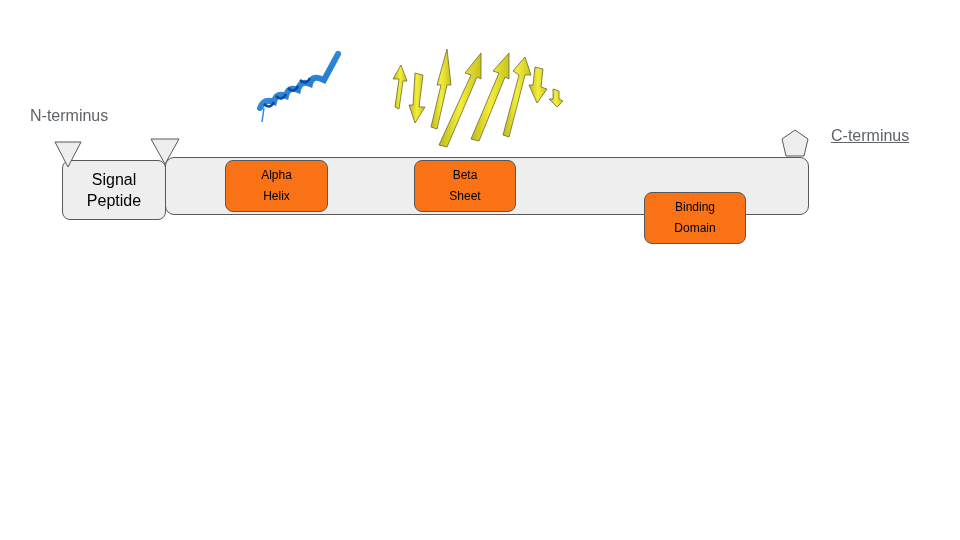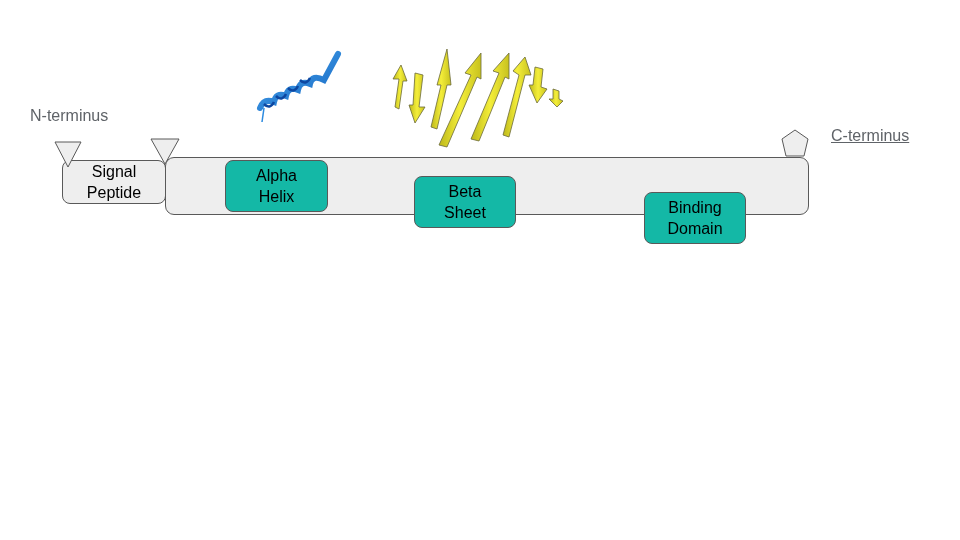--- a/index.html
+++ b/index.html
@@ -1,45 +1,45 @@
 <!DOCTYPE html>
 <html><head>
   <meta charset="utf-8">
   <style>
     html, body { margin:0; padding:0; }
     body { width:960px; height:540px; background:#ffffff; position:relative; overflow:hidden;
            font-family:"Liberation Sans", sans-serif; }
     .abs { position:absolute; }
     .label { color:#5f6368; font-size:16px; }
     .box { position:absolute; box-sizing:border-box; background:#eeeeee; border:1px solid #595959; }
-    .domain { position:absolute; box-sizing:border-box; background:#14b8a6; border:1px solid #595959;
+    .domain { position:absolute; box-sizing:border-box; background:#f97316; border:1px solid #595959;
               border-radius:8px; display:flex; align-items:center; justify-content:center; text-align:center;
-              font-size:16px; line-height:21px; color:#000; }
+              font-size:12px; line-height:21px; color:#000; }
     .txt { white-space:pre-line; }
     svg { position:absolute; overflow:visible; }
   </style>
 </head>
 <body>
 
 <div class="abs label" style="left:30px;top:107px;">N-terminus</div>
 
 <div class="abs label" style="left:831px;top:127px;text-decoration:underline;">C-terminus</div>
 
-<div class="box" style="left:62px;top:160px;width:104px;height:44px;border-radius:8px;display:flex;align-items:center;justify-content:center;text-align:center;font-size:16px;line-height:21px;">
+<div class="box" style="left:62px;top:160px;width:104px;height:60px;border-radius:8px;display:flex;align-items:center;justify-content:center;text-align:center;font-size:16px;line-height:21px;">
   <span class="txt">Signal
 Peptide</span>
 </div>
 
 <div class="box" style="left:165px;top:157px;width:644px;height:58px;border-radius:9px;"></div>
 
 <div class="domain" style="left:225px;top:160px;width:103px;height:52px;">
   <span class="txt">Alpha
 Helix</span>
 </div>
-<div class="domain" style="left:414px;top:160px;width:102px;height:52px;margin-top:16px;">
+<div class="domain" style="left:414px;top:160px;width:102px;height:52px;">
   <span class="txt">Beta
 Sheet</span>
 </div>
 <div class="domain" style="left:644px;top:160px;width:102px;height:52px;margin-top:32px;">
   <span class="txt">Binding
 Domain</span>
 </div>
 
 <svg style="left:54px;top:141px;" width="28" height="28">
   <polygon points="1,1 27,1 14,26" fill="#eeeeee" stroke="#595959" stroke-width="1"></polygon>

